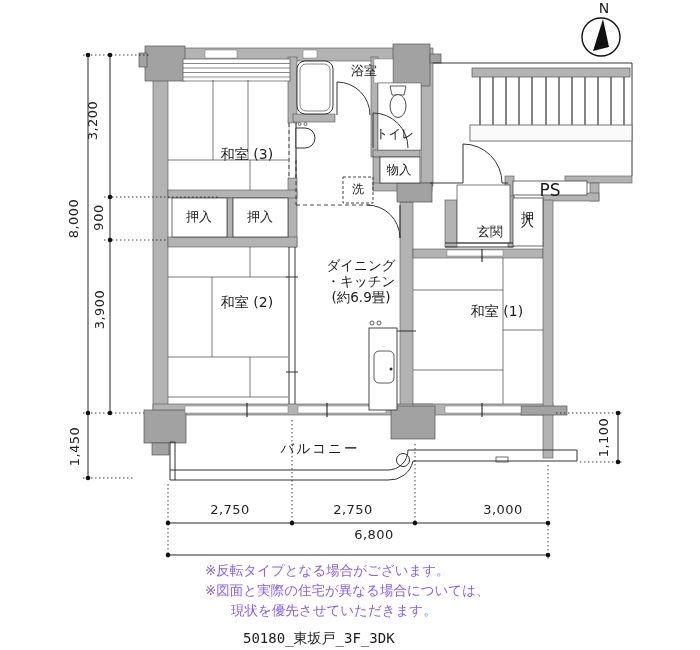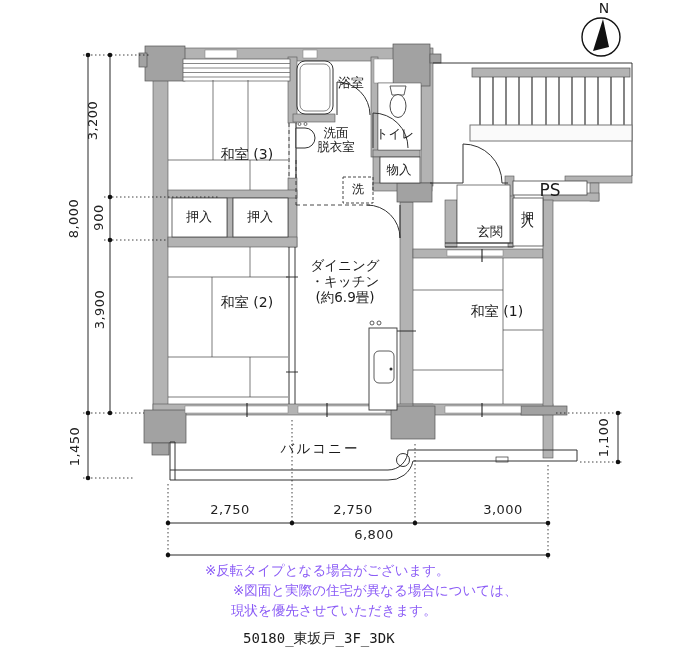--- a/index.html
+++ b/index.html
@@ -243,52 +243,48 @@
   <div class="lbl ctr" style="left:592px;top:0;width:24px;font-size:14px;">N</div>
 
   <div class="lbl ctr room" style="left:197px;top:131px;width:100px;font-size:14px;margin-top:15px;">和室 (3)</div>
   <div class="lbl ctr room" style="left:197px;top:294px;width:100px;font-size:14px;">和室 (2)</div>
   <div class="lbl ctr room" style="left:447px;top:303px;width:100px;font-size:14px;">和室 (1)</div>
 
   <div class="lbl ctr room" style="left:174px;top:210px;width:50px;">押入</div>
   <div class="lbl ctr room" style="left:235px;top:210px;width:50px;">押入</div>
   <div class="lbl room vert" style="left:519px;top:201px;font-size:13px;">押入</div>
 
-  <div class="lbl ctr room" style="left:321px;top:64px;width:60px;margin-top:12px;">浴室</div>
-
-  <div class="lbl ctr" style="left:296px;top:126px;width:80px;font-size:12.5px;">
-    <div>洗面</div>
-    <div>脱衣室</div>
-  </div>
+  <div class="lbl ctr room" style="left:334px;top:64px;width:60px;">浴室</div>
+
 
   <div class="lbl ctr" style="left:360px;top:127px;width:70px;font-size:12.5px;">トイレ</div>
   <div class="lbl ctr" style="left:369px;top:163px;width:60px;font-size:12.5px;">物入</div>
   <div class="lbl ctr" style="left:348px;top:183px;width:20px;font-size:12px;">洗</div>
   <div class="lbl ctr room" style="left:460px;top:213px;width:60px;margin-top:12px;">玄関</div>
   <div class="lbl ctr" style="left:530px;top:181px;width:40px;font-size:17px;">PS</div>
 
-  <div class="lbl ctr" style="left:295px;top:257px;width:100px;font-size:13.5px;line-height:16px;">
+  <div class="lbl ctr" style="left:295px;top:257px;width:100px;font-size:13.5px;line-height:16px;padding-left:16px;">
     <div>ダイニング</div>
     <div>・キッチン</div>
     <div>(約6.9畳)</div>
   </div>
 
   <div class="lbl ctr" style="left:260px;top:441px;width:120px;font-size:13.5px;letter-spacing:2px;">バルコニー</div>
 
   <div class="lbl ctr dim rot" style="left:67px;top:113px;width:52px;">3,200</div>
   <div class="lbl ctr dim rot" style="left:48px;top:211px;width:52px;">8,000</div>
   <div class="lbl ctr dim rot" style="left:79px;top:210px;width:40px;">900</div>
   <div class="lbl ctr dim rot" style="left:74px;top:302px;width:52px;">3,900</div>
   <div class="lbl ctr dim rot" style="left:49px;top:439px;width:52px;">1,450</div>
   <div class="lbl ctr dim rot" style="left:578px;top:430px;width:52px;">1,100</div>
 
   <div class="lbl ctr dim" style="left:200px;top:503px;width:60px;">2,750</div>
   <div class="lbl ctr dim" style="left:323px;top:503px;width:60px;">2,750</div>
   <div class="lbl ctr dim" style="left:473px;top:503px;width:60px;text-align:center;">3,000</div>
   <div class="lbl ctr dim" style="left:344px;top:528px;width:60px;">6,800</div>
 
   <div class="lbl note" style="left:205px;top:563px;">※反転タイプとなる場合がございます。</div>
-  <div class="lbl note" style="left:205px;top:583px;margin-left:28px;">※図面と実際の住宅が異なる場合については、</div>
+  <div class="lbl note" style="left:205px;top:583px;">※図面と実際の住宅が異なる場合については、</div>
   <div class="lbl note" style="left:231px;top:603px;">現状を優先させていただきます。</div>
 
   <div class="lbl mono" style="left:227px;top:630px;font-size:14px;margin-left:16px;">50180_東坂戸_3F_3DK</div>
 
 </div>
 
 </body></html>

